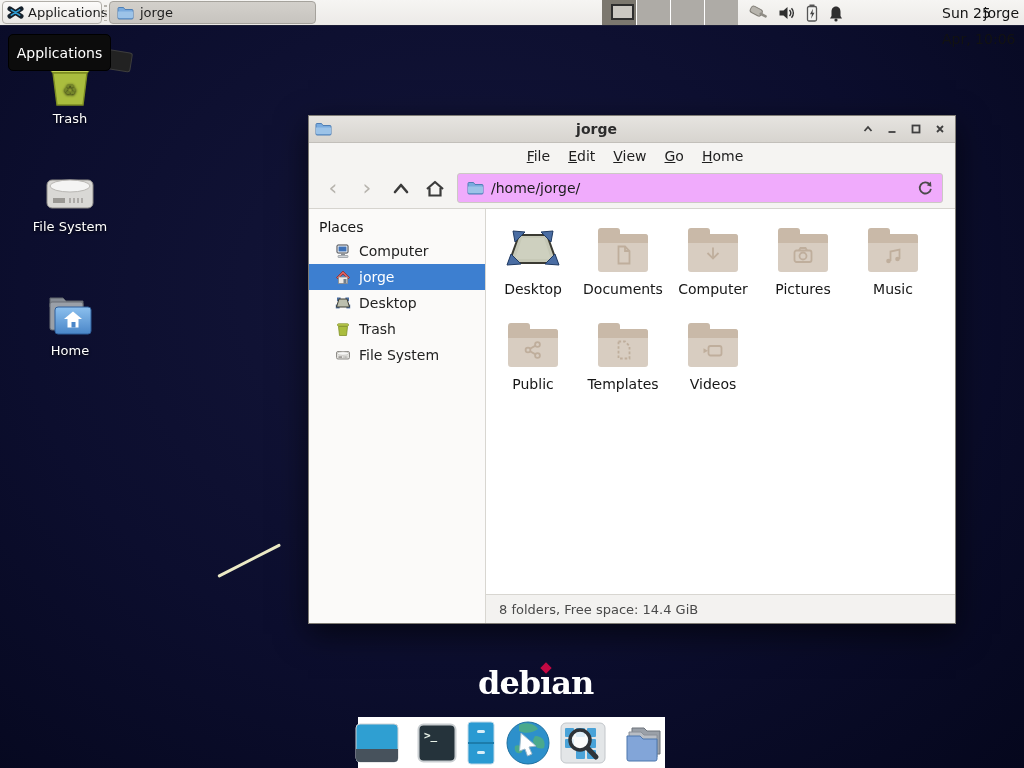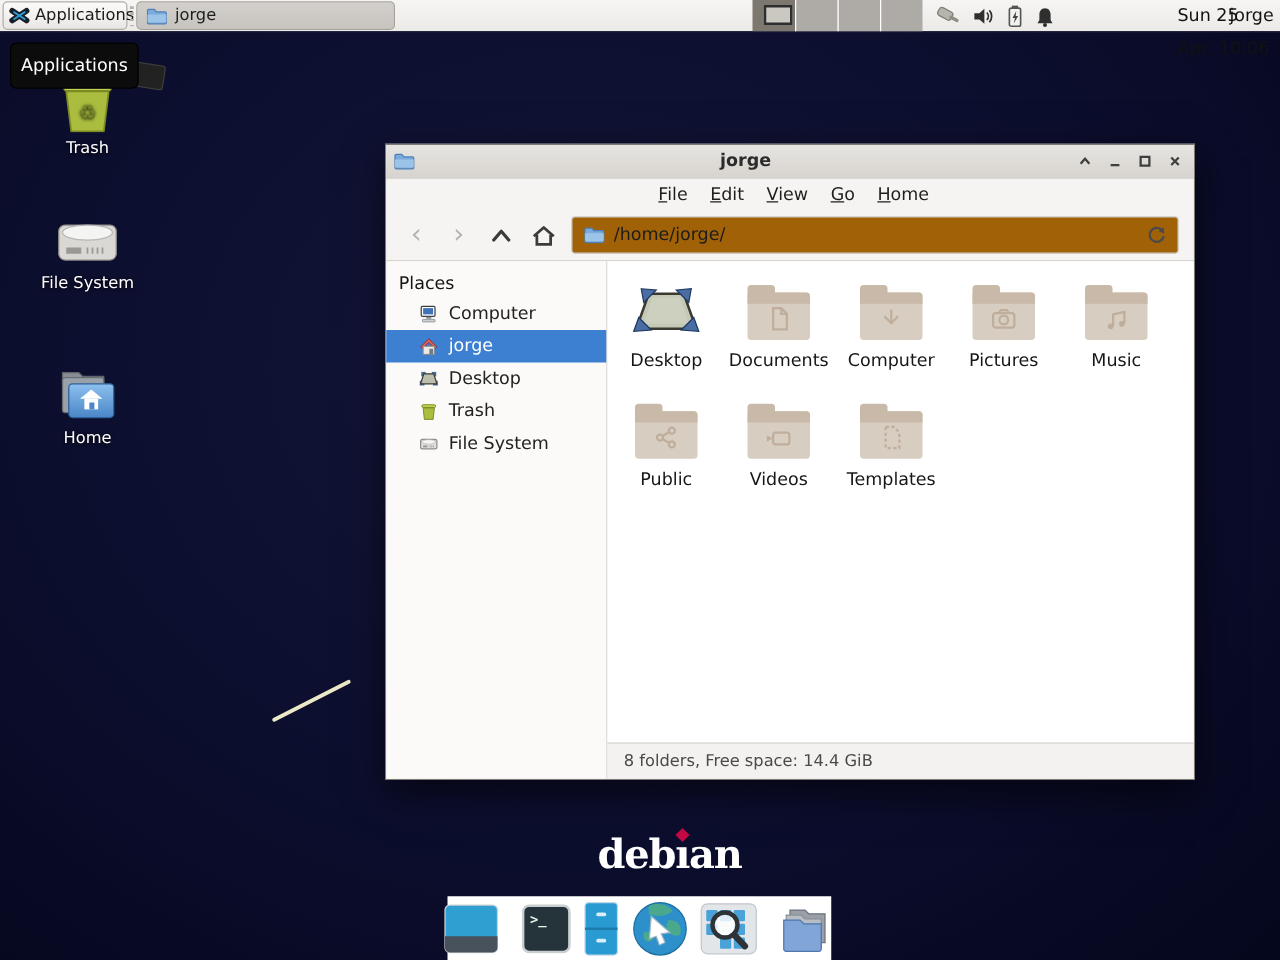--- a/index.html
+++ b/index.html
@@ -50,21 +50,21 @@
   .titlebar .wtitle { flex:1; text-align:center; font-weight:bold; font-size:14px; color:#2c2c2c; }
   .wcontrols { display:flex; gap:11px; margin-right:9px; }
   .wbtn { width:13px; height:13px; display:flex; align-items:center; justify-content:center; }
   .menubar { height:25px; background:#f5f4f2; display:flex; align-items:center; padding-left:6px;justify-content:center; }
   .mi { display:inline-block; padding:3px 9px; font-size:14px; color:#1e1e1e; }
   .mi::first-letter { text-decoration:underline; }
   .toolbar { height:41px; background:#f5f4f2; border-bottom:1px solid #d6d4cf;
     display:flex; align-items:center; padding:0 12px; }
   .navbtn { width:24px; text-align:center; font-size:22px; line-height:22px; color:#b6b3ad; margin-right:10px; }
   .navbtn.dark { color:#3b3b3b; display:flex; justify-content:center; }
-  .pathbar { flex:1; height:30px; background:#a16207; border:1px solid #ccc9c4; border-radius:3px;
+  .pathbar { flex:1; height:30px; background:#f0abfc; border:1px solid #ccc9c4; border-radius:3px;
     display:flex; align-items:center; padding:0 9px; gap:7px; }
   .pathbar .ptext { font-size:14px; color:#1c1c1c; }
   .pathbar .refresh { margin-left:auto; display:flex; }
   .mainarea { position:absolute; left:0; top:93px; right:0; bottom:0; }
   .sidebar { position:absolute; left:0; top:0; bottom:0; width:177px; background:#fbfaf9;
     border-right:1px solid #d8d6d1; padding-top:6px; }
   .sb-header { padding:4px 10px 3px; font-weight:normal; font-size:14px; color:#141414; }
   .sb-item { height:26px; display:flex; align-items:center; gap:8px; padding-left:26px; font-size:14px; color:#222; }
   .sb-item.selected { background:#3d7fd0; color:#fff; }
   .files { position:absolute; left:177px; top:0; right:0; bottom:29px; background:#fff; overflow:hidden; }
@@ -413,37 +413,37 @@
                   <circle cx="17.5" cy="18.5" r="2.4"></circle>
                   <path d="M10 11.8 L15.5 8.6 M10 14.2 L15.5 17.4"></path>
                 </svg>
           </div>
             </div>
           <div class="flabel">Public</div>
         </div>
         <div class="file">
           <div class="icon-wrap">
               <div class="folder">
+            <svg width="26" height="26" viewBox="0 0 26 26" fill="none" stroke="#bfae9c" stroke-width="1.8" stroke-dasharray="2.6 2">
+                  <path d="M8.5 4.5 h6.5 l4.5 4.5 v12.5 h-11 Z"></path>
+                </svg>
+          </div>
+            </div>
+          <div class="flabel">Templates</div>
+        </div>
+        <div class="file">
+          <div class="icon-wrap">
+              <div class="folder">
             <svg width="26" height="26" viewBox="0 0 26 26">
                   <rect x="8.5" y="9" width="13" height="9.5" rx="2" fill="none" stroke="#bfae9c" stroke-width="1.8"></rect>
                   <polygon points="8,13.75 3.5,11.2 3.5,16.3" fill="#bfae9c"></polygon>
                 </svg>
           </div>
             </div>
           <div class="flabel">Videos</div>
-        </div>
-        <div class="file">
-          <div class="icon-wrap">
-              <div class="folder">
-            <svg width="26" height="26" viewBox="0 0 26 26" fill="none" stroke="#bfae9c" stroke-width="1.8" stroke-dasharray="2.6 2">
-                  <path d="M8.5 4.5 h6.5 l4.5 4.5 v12.5 h-11 Z"></path>
-                </svg>
-          </div>
-            </div>
-          <div class="flabel">Templates</div>
         </div>
       </div>
     </div>
     <div class="statusbar">
       <span>8 folders, Free space: 14.4 GiB</span>
     </div>
   </div>
 </div>
 
 <div id="wordmark"><span>deb</span><span class="iwrap"><span>ı</span><i class="red-dot"></i></span><span>an</span></div>

